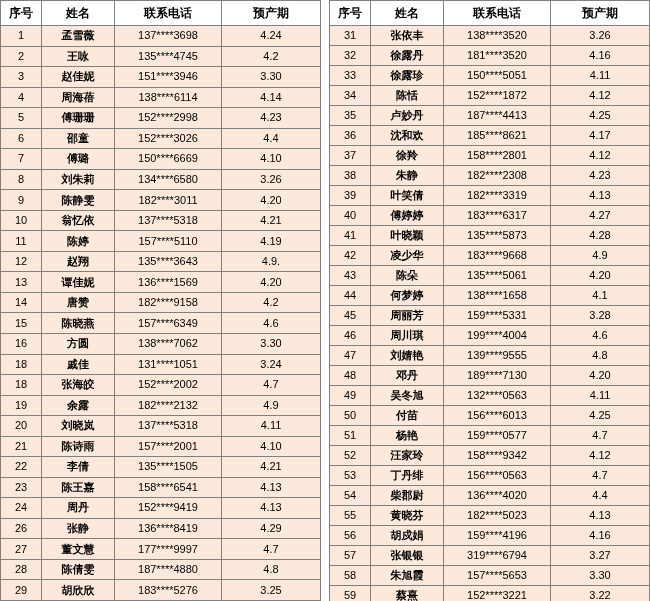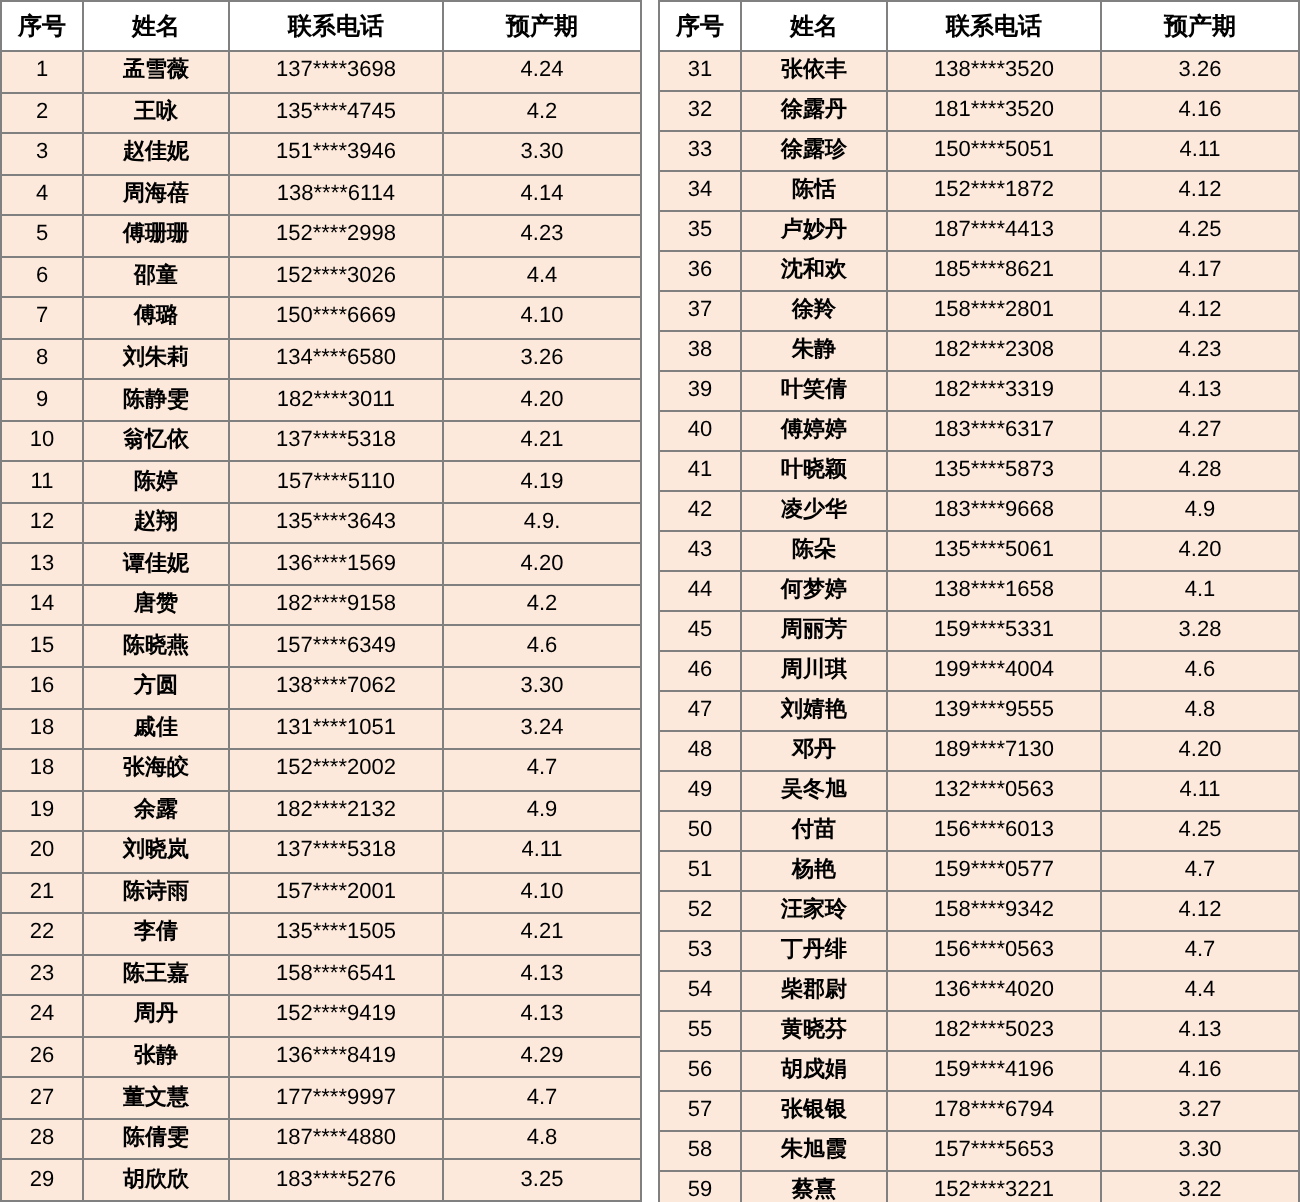--- a/index.html
+++ b/index.html
@@ -404,21 +404,21 @@
         </tr>
         <tr>
           <td class="c-id">56</td>
           <td class="c-name">胡戍娟</td>
           <td class="c-phone">159****4196</td>
           <td class="c-date">4.16</td>
         </tr>
         <tr>
           <td class="c-id">57</td>
           <td class="c-name">张银银</td>
-          <td class="c-phone">178****6794</td>
+          <td class="c-phone">319****6794</td>
           <td class="c-date">3.27</td>
         </tr>
         <tr>
           <td class="c-id">58</td>
           <td class="c-name">朱旭霞</td>
           <td class="c-phone">157****5653</td>
           <td class="c-date">3.30</td>
         </tr>
         <tr>
           <td class="c-id">59</td>

